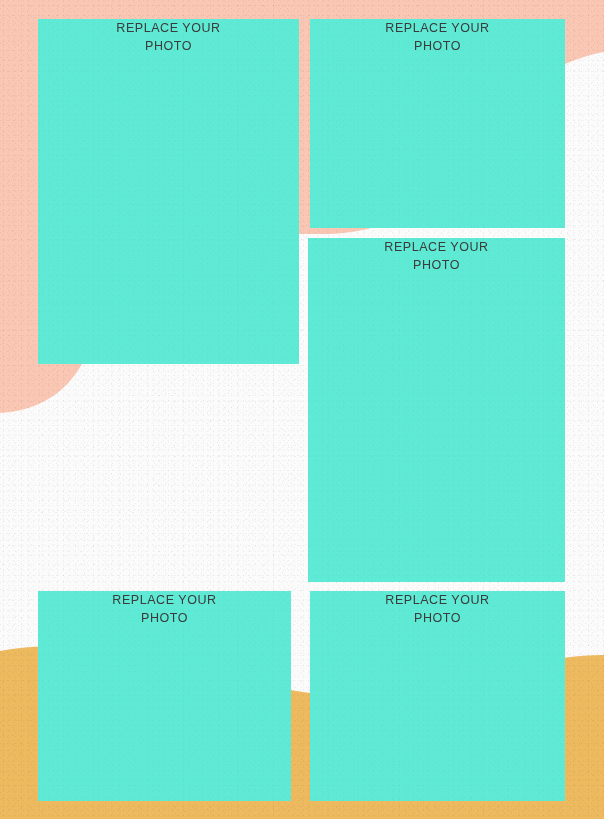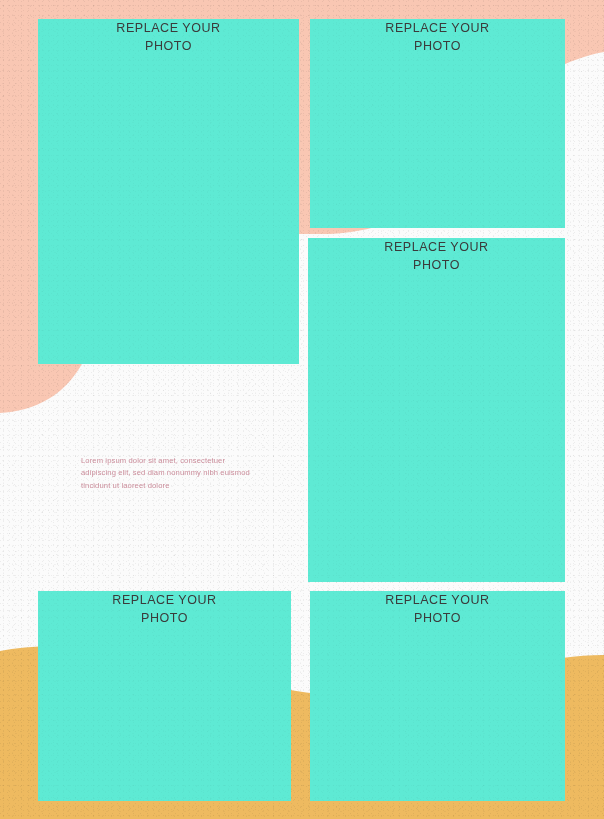--- a/index.html
+++ b/index.html
@@ -136,18 +136,15 @@
   <div id="photo-4" class="photo">
     <span class="ph-label">REPLACE YOUR
 PHOTO</span>
   </div>
 
   <div id="photo-5" class="photo">
     <span class="ph-label">REPLACE YOUR
 PHOTO</span>
   </div>
 
-  <div id="caption">
-    <p>Lorem ipsum dolor sit amet, consectetuer adipiscing elit, sed diam nonummy nibh euismod tincidunt ut laoreet dolore</p>
-  </div>
 
   <div class="grain soft"></div>
 </div>
 
 </body></html>

